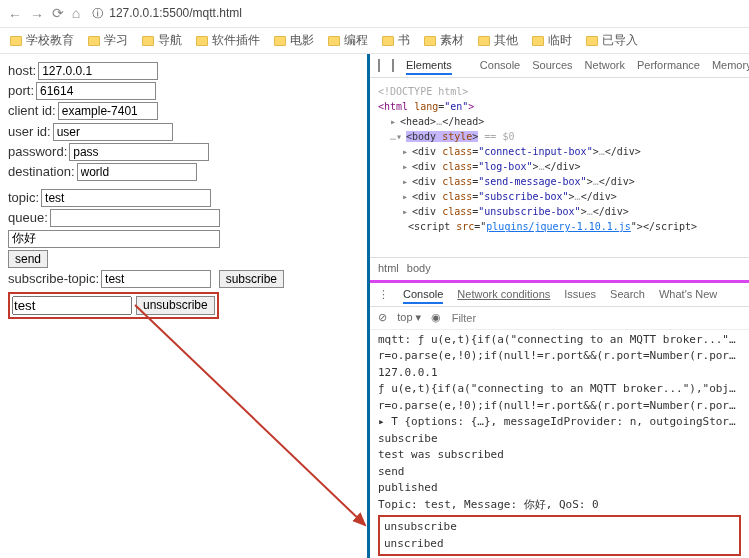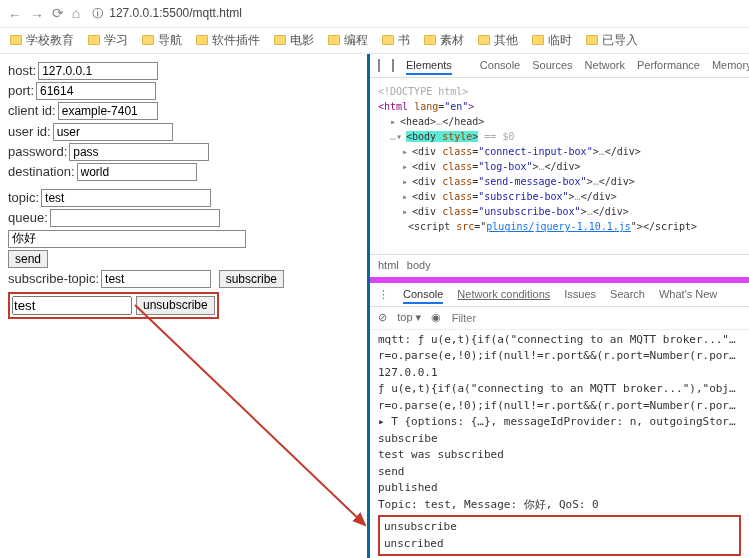--- a/index.html
+++ b/index.html
@@ -1,43 +1,43 @@
 <!DOCTYPE html>
 <html><head>
 <meta charset="utf-8">
 <style>
 *{box-sizing:border-box;margin:0;padding:0}
 body{font:12px/1.4 Arial,sans-serif;color:#333;background:#fff;width:749px;height:558px;overflow:hidden}
 .toolbar{display:flex;align-items:center;gap:8px;padding:4px 8px;height:28px;border-bottom:1px solid #e5e5e5}
 .tbtn{color:#888;font-size:14px}
 .omni{flex:0 0 auto;margin-left:4px;font-size:12px;color:#444;display:flex;align-items:center;gap:6px}
 .circ{font-size:11px}
-.bookmarks{display:flex;align-items:center;gap:14px;padding:4px 10px;height:26px;border-bottom:1px solid #e5e5e5;font-size:12px;color:#555}
+.bookmarks{display:flex;gap:14px;padding:4px 10px;height:26px;border-bottom:1px solid #e5e5e5;font-size:12px;color:#555}
 .bm{display:flex;align-items:center;gap:4px;white-space:nowrap}
 .fld{width:12px;height:10px;background:#ffd86b;border:1px solid #e0b94a;border-radius:1px;display:inline-block}
 .main{display:flex;height:calc(558px - 54px)}
 .left{width:370px;padding:8px;border-right:3px solid #0369a1;overflow:hidden}
 .row{display:flex;align-items:center;gap:2px;margin-bottom:2px;font-size:13px}
 .row label{white-space:nowrap}
 .row input[type=text]{border:1px solid #888;padding:1px 3px;font-size:12px;height:18px}
 .btn{border:1px solid #888;background:#efefef;padding:1px 6px;font-size:12px;cursor:pointer}
 .outline-red{border:2px solid #c0392b;padding:2px;display:inline-flex;gap:4px;margin-top:2px}
 .right{flex:1;display:flex;flex-direction:column;background:#fff;font-size:11px;overflow:hidden}
 .dt-tabs{display:flex;align-items:center;gap:12px;padding:4px 8px;border-bottom:1px solid #ddd;color:#666}
 .dt-tabs .act{color:#333;border-bottom:2px solid #1a73e8;padding-bottom:2px}
 .dom{padding:6px 8px;font-family:Consolas,monospace;font-size:10px;line-height:1.5;overflow:hidden;flex:1}
 .dom .tag .t{color:#881280}
 .dom .attr{color:#994500}
 .dom .val{color:#1a1aa6}
 .dom .link{color:#1a73e8;text-decoration:underline}
 .dom .gray{color:#aaa}
 .dom .ind1{margin-left:12px}.dom .ind2{margin-left:24px}
-.dom .sel{background:#5eead4}
+.dom .sel{background:#c4b5fd}
 .dom .tri{color:#888;display:inline-block;width:10px}
-.crumb{padding:3px 8px;border-top:1px solid #ddd;border-bottom:6px solid #d946ef;color:#666}
+.crumb{padding:3px 8px;border-top:1px solid #ddd;border-bottom:3px solid #d946ef;color:#666}
 .crumb span{margin-right:8px}
 .con-tabs{display:flex;align-items:center;gap:14px;padding:4px 8px;border-bottom:1px solid #ddd;color:#666}
 .con-tabs .act{color:#333;border-bottom:2px solid #1a73e8;padding-bottom:2px}
 .con-tools{display:flex;align-items:center;gap:10px;padding:3px 8px;border-bottom:1px solid #eee;color:#666}
 .con-tools input{border:none;font-size:11px;outline:none;padding:1px;flex:1}
 .console{font-family:Consolas,monospace;font-size:11px;line-height:1.5;padding:2px 8px;overflow:hidden}
 .console .ln{white-space:nowrap;overflow:hidden;text-overflow:ellipsis}
 .box-red{border:2px solid #c0392b;padding:2px 4px;margin-top:2px}
 .arrow{position:absolute;pointer-events:none}
 .inspect-ico,.device-ico{width:13px;height:13px;border:1px solid #888;display:inline-block}
@@ -99,21 +99,21 @@
   <div style="height:6px"></div>
   <div class="row">
         <label>topic:</label>
         <input type="text" style="width: 170px;" value="test">
       </div>
   <div class="row">
         <label>queue:</label>
         <input type="text" style="width: 170px;" value="">
       </div>
   <div class="row">
-        <input type="text" style="width: 238px;" value="你好">
+        <input type="text" style="width: 212px;" value="你好">
       </div>
   <div class="row">
         <button class="btn">send</button>
       </div>
   <div class="row"><label>subscribe-topic:</label><input type="text" style="width: 110px;" value="test"> &nbsp;<button class="btn">subscribe</button></div>
   <div class="outline-red">
     <input type="text" style="width: 120px;" value="test">
     <button class="btn">unsubscribe</button>
   </div>
 </div>

